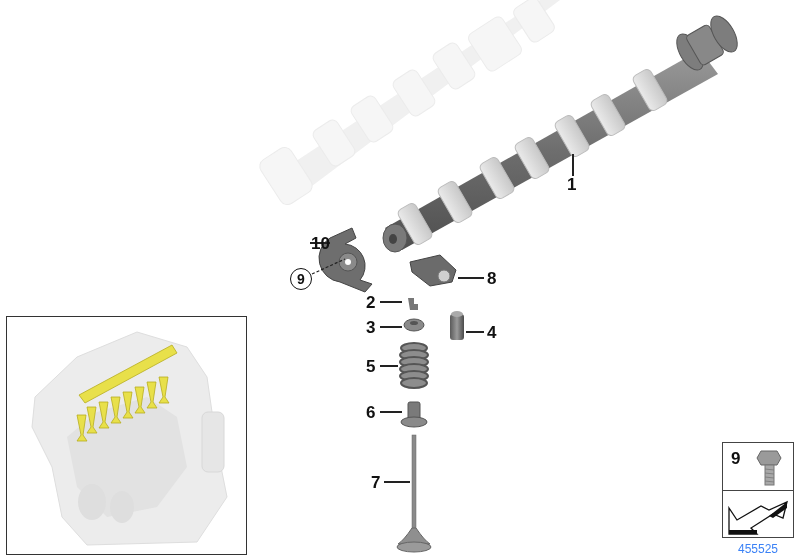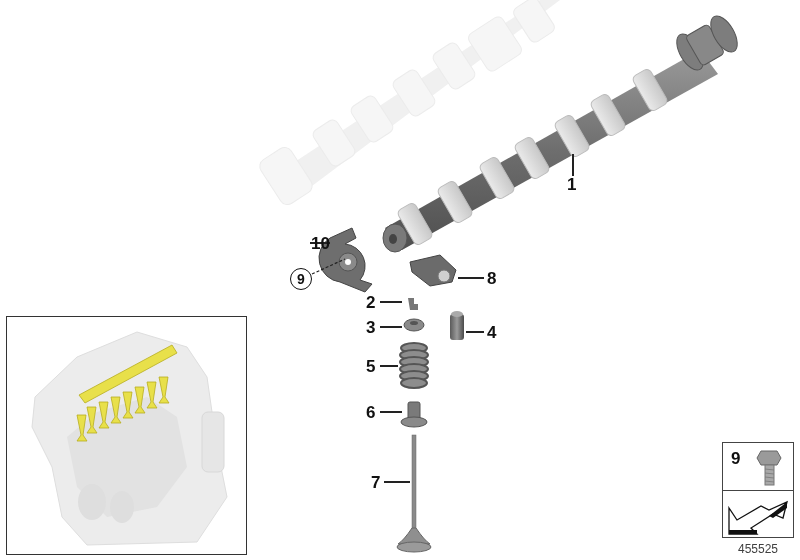--- a/index.html
+++ b/index.html
@@ -6,21 +6,21 @@
   body { width:800px; height:560px; position:relative; overflow:hidden; font-family:"Liberation Sans", sans-serif; }
   .stage { position:absolute; left:0; top:0; width:800px; height:560px; }
   .callout { position:absolute; font-weight:bold; font-size:17px; color:#111; line-height:1; }
   .leader { position:absolute; background:#222; height:1.5px; }
   .vleader { position:absolute; background:#222; width:1.5px; }
   .circ { position:absolute; width:20px; height:20px; border:1.5px solid #111; border-radius:50%; font-weight:bold; font-size:14px; text-align:center; line-height:20px; color:#111; }
   .inset { position:absolute; left:6px; top:316px; width:239px; height:237px; border:1.5px solid #333; background:#fff; overflow:hidden; }
   .legend { position:absolute; left:722px; top:442px; width:70px; height:94px; border:1px solid #444; background:#fff; }
   .legend .cell-top { position:absolute; left:0; top:0; width:70px; height:47px; border-bottom:1px solid #444; }
   .legend .num { position:absolute; left:8px; top:6px; font-weight:bold; font-size:17px; color:#111; }
-  .docnum { position:absolute; left:738px; top:542px; font-size:12px; color:#404040; }
+  .docnum { position:absolute; left:738px; top:542px; font-size:12px; color:#3b82f6; }
   svg { position:absolute; left:0; top:0; }
 </style>
 </head>
 <body>
 
 <div class="stage">
 
   <svg width="800" height="560" viewBox="0 0 800 560">
     <defs>
       <linearGradient id="shaft" x1="0" y1="0" x2="0" y2="1">

